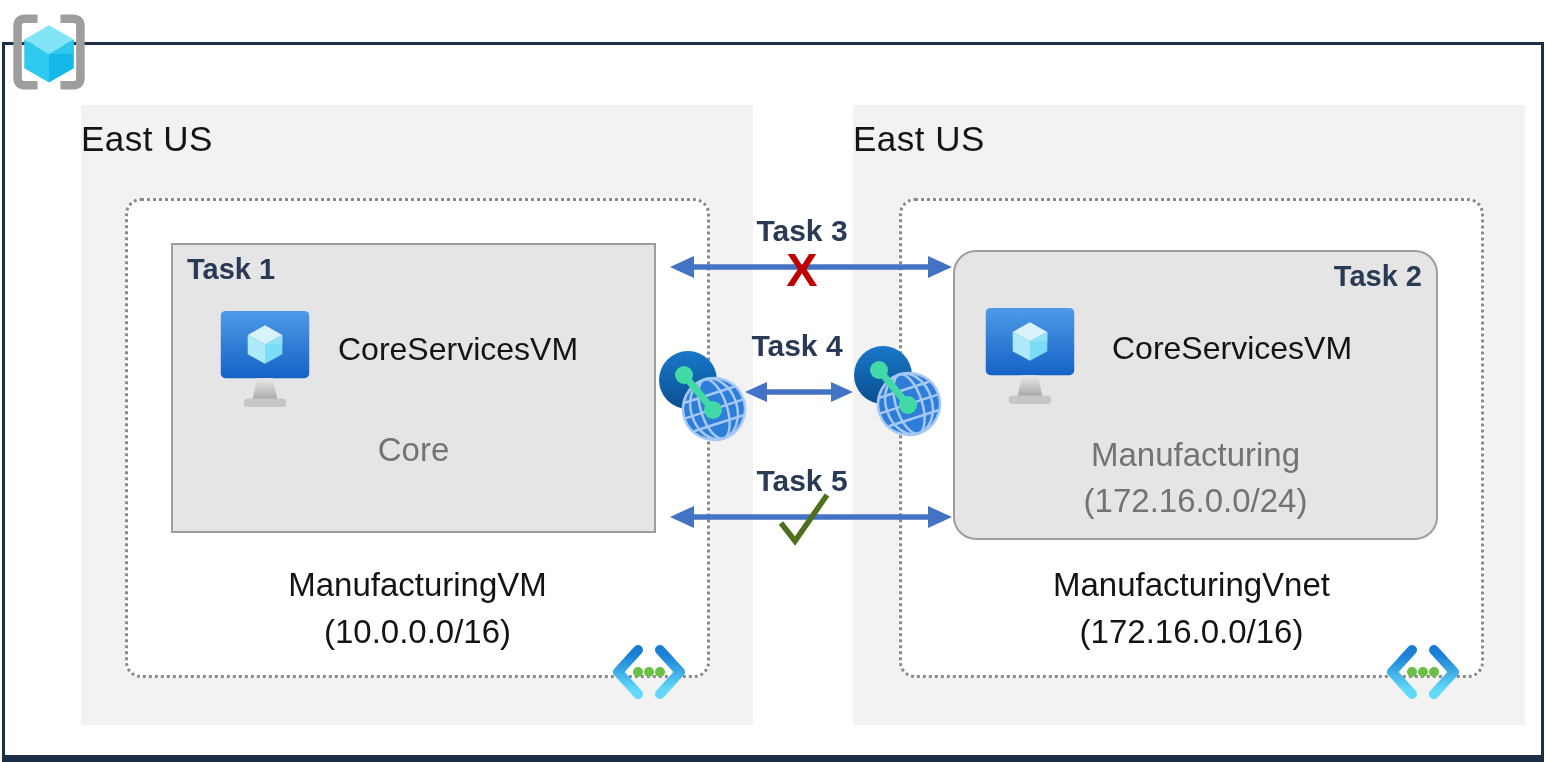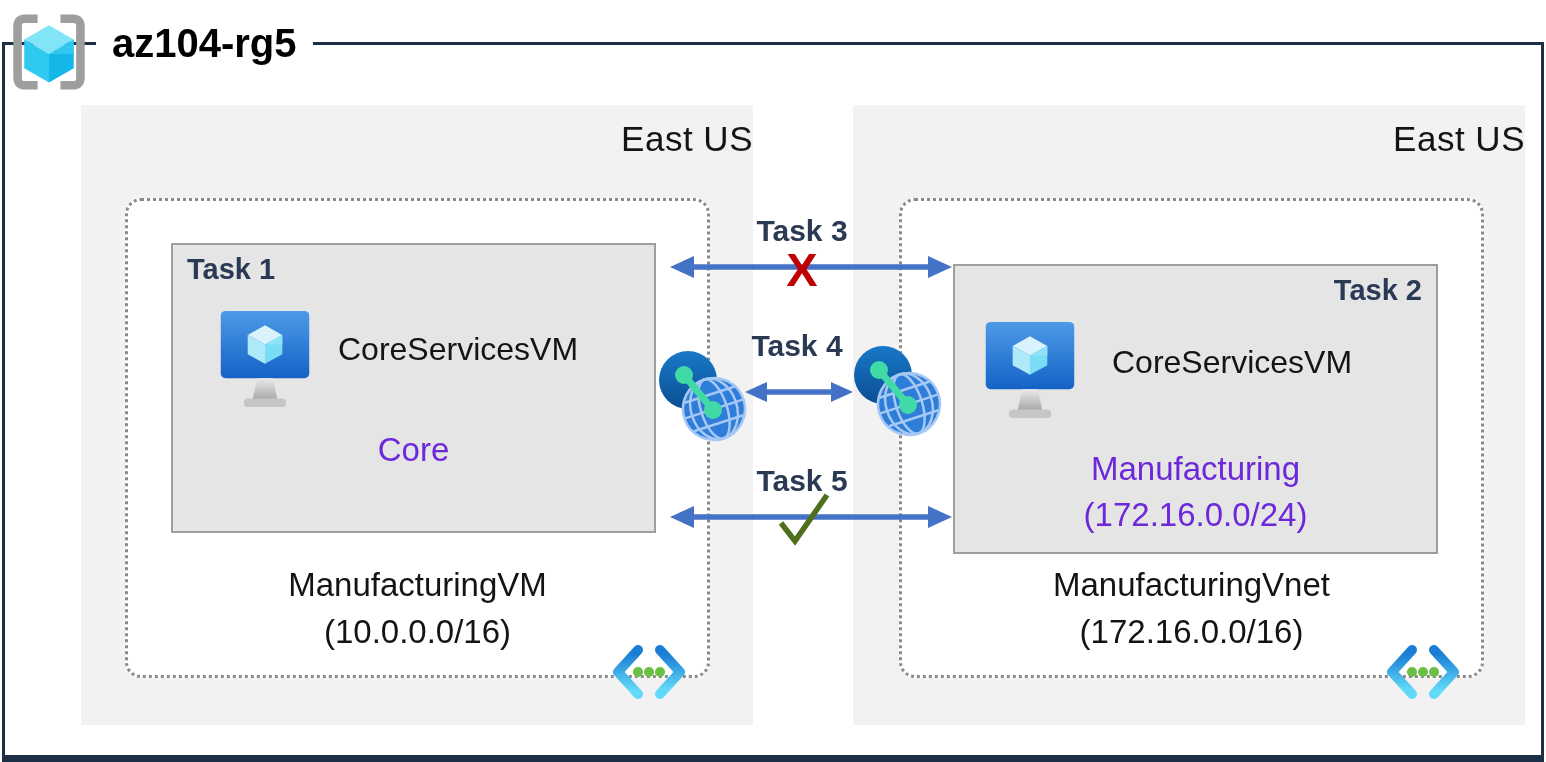--- a/index.html
+++ b/index.html
@@ -14,21 +14,21 @@
     border:3px solid #1d2e47;border-bottom-width:7px;
   }
   .rg-icon{position:absolute;left:8px;top:12px;width:82px;height:80px;z-index:3;}
   .rg-title{
     position:absolute;left:96px;top:14px;z-index:4;background:#ffffff;
     padding:0 16px;font-size:40px;font-weight:bold;color:#000;line-height:58px;
   }
   
   .region{position:absolute;top:105px;width:672px;height:620px;background:#f2f2f2;}
   .region-label{
-    position:absolute;top:14px;left:0;right:0;text-align:right;
+    position:absolute;top:14px;left:0;right:0;text-align:left;
     font-size:35px;font-weight:400;color:#141414;letter-spacing:.5px;
   }
   
   .vnet{
     position:absolute;top:198px;width:585px;height:480px;background:#ffffff;
     border:3px dotted #8a8a8a;border-radius:16px;
   }
   .vnet-name{
     position:absolute;top:360px;left:0;right:0;text-align:center;
     font-size:33px;line-height:47px;color:#141414;
@@ -37,21 +37,21 @@
   
   .subnet{
     position:absolute;width:485px;height:290px;background:#e5e5e5;
     border:2px solid #9e9e9e;
   }
   .task-label{position:absolute;top:8px;font-size:29px;font-weight:bold;color:#2b3a54;}
   .vm-icon{position:absolute;width:94px;height:100px;}
   .vm-name{position:absolute;font-size:32px;color:#141414;text-align:right;}
   .subnet-name{
     position:absolute;left:0;right:0;text-align:center;
-    font-size:33px;line-height:46px;color:#6d28d9;
+    font-size:33px;line-height:46px;color:#737373;
   }
   
   .conn-label{
     position:absolute;width:220px;text-align:center;
     font-size:30px;font-weight:bold;color:#2b3a54;z-index:6;
   }
   .arrow{position:absolute;z-index:6;}
   .x-mark{
     position:absolute;left:772px;top:240px;width:60px;text-align:center;z-index:7;
     font-size:47px;font-weight:800;color:#c00000;line-height:60px;
@@ -67,21 +67,20 @@
   <div class="frame"></div>
 
   <svg class="rg-icon" viewBox="0 0 84 84">
     <path d="M30 7 L17 7 Q9 7 9 15 L9 69 Q9 77 17 77 L30 77" fill="none" stroke="#9e9e9e" stroke-width="9"></path>
     <path d="M54 7 L67 7 Q75 7 75 15 L75 69 Q75 77 67 77 L54 77" fill="none" stroke="#9e9e9e" stroke-width="9"></path>
     <polygon points="42,14 68,29 42,44 16,29" fill="#82e5f7"></polygon>
     <polygon points="16,29 42,44 42,74 16,59" fill="#30c9ef"></polygon>
     <polygon points="68,29 42,44 42,74 68,59" fill="#14b7e8"></polygon>
     <polygon points="42,44 68,29 68,44" fill="#45d2f2" opacity="0.6"></polygon>
   </svg>
-  <div class="rg-title">az104-rg5</div>
 
   <div class="region" style="left:81px;">
     <div class="region-label">East US</div>
   </div>
 
   <div class="region" style="left:853px;">
     <div class="region-label">East US</div>
   </div>
 
   <div class="vnet" style="left:125px;">
@@ -124,21 +123,21 @@
       </defs>
       <polyline points="27,6 7,28 27,50" fill="none" stroke="url(#chv1)" stroke-width="10" stroke-linecap="round" stroke-linejoin="round"></polyline>
       <polyline points="49,6 69,28 49,50" fill="none" stroke="url(#chv1)" stroke-width="10" stroke-linecap="round" stroke-linejoin="round"></polyline>
       <circle cx="27" cy="28" r="5" fill="#6abf45"></circle>
       <circle cx="38" cy="28" r="5" fill="#6abf45"></circle>
       <circle cx="49" cy="28" r="5" fill="#6abf45"></circle>
     </svg>
   </div>
 
   <div class="vnet" style="left:899px;">
-    <div class="subnet" style="left:51px;top:63px;">
+    <div class="subnet" style="left:51px;top:49px;border-radius:23px;">
       <div class="task-label" style="right:14px;">Task 2</div>
       <svg class="vm-icon" style="left:28px;top:54px;" viewBox="0 0 96 104">
         <defs>
           <linearGradient id="scr2" x1="0" y1="0" x2="0" y2="1">
             <stop offset="0" stop-color="#4e9ae8"></stop>
               <stop offset="1" stop-color="#1462c6"></stop>
           </linearGradient>
           <linearGradient id="stand2" x1="0" y1="0" x2="0" y2="1">
             <stop offset="0" stop-color="#e9e9e9"></stop>
               <stop offset="1" stop-color="#a9a9a9"></stop>

